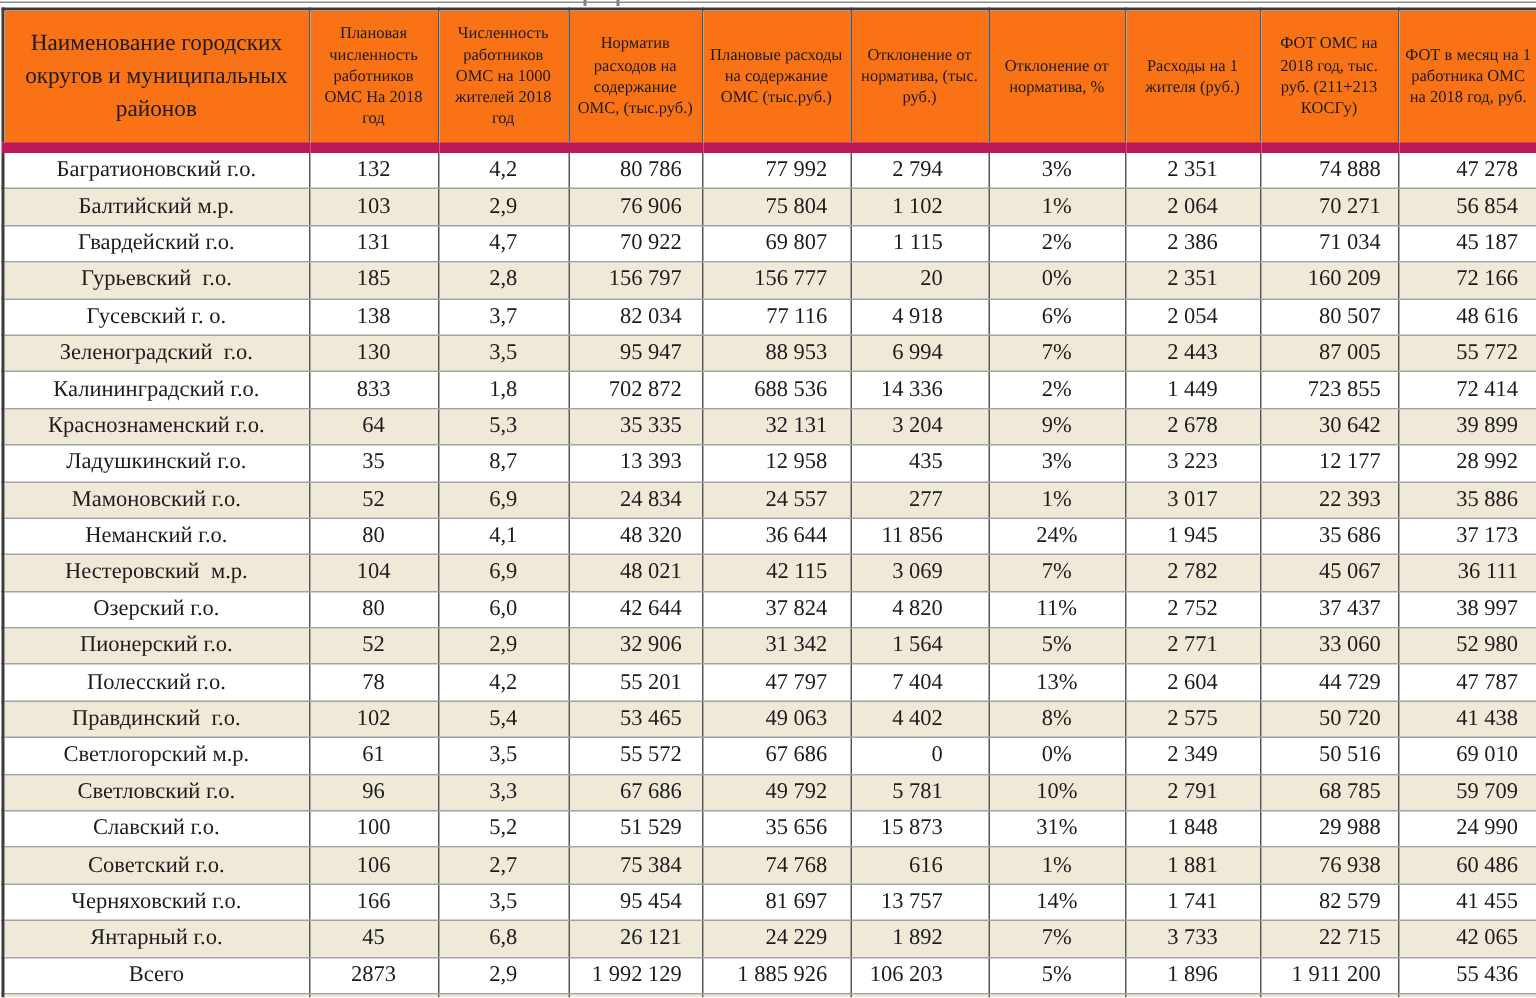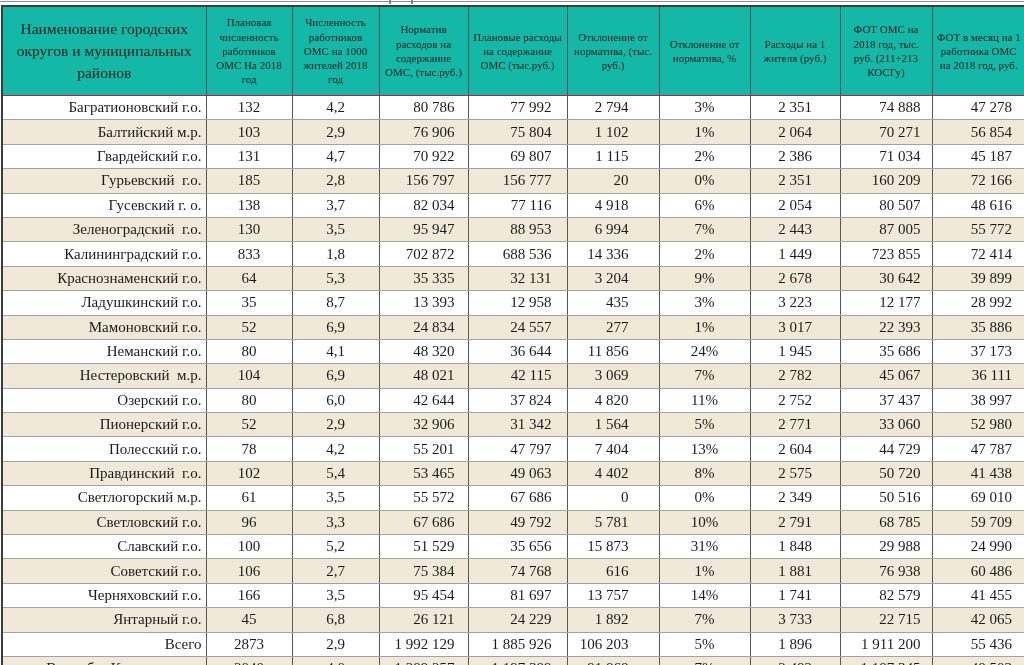--- a/index.html
+++ b/index.html
@@ -36,44 +36,44 @@
   }
   .oms th, .oms td {
     border-left: 1px solid #565656;
     border-right: 1px solid #565656;
     border-top: 1px solid #a2a2a2;
     border-bottom: 1px solid #a2a2a2;
     color: #1b1b1b;
     overflow: hidden;
   }
   .oms thead th {
-    background: #14b8a6;
+    background: #f97316;
     font-weight: normal;
     font-size: 11px;
     line-height: 1.3;
     text-align: center;
     vertical-align: middle;
     padding: 2px 3px;
     height: 84px;
-    border-bottom: 1px solid #be185d;
+    border-bottom: 7px solid #be185d;
   }
   .oms thead th.hcol-0 {
     font-size: 15.5px;
     line-height: 1.4;
   }
   .oms tbody td {
     font-size: 15px;
     height: 23.4px;
     padding: 0 4px;
     white-space: pre;
     vertical-align: middle;
   }
   .oms tbody tr:nth-child(even) td { background: #f0e9d8; }
   .oms tbody tr:nth-child(odd) td { background: #ffffff; }
-  .al-left   { text-align: right;  padding-left: 4px; }
+  .al-left   { text-align: center;  padding-left: 4px; }
   .al-center { text-align: center; }
   .al-right  { text-align: right; }
   .pr-c3 { padding-right: 13px !important; }
   .pr-c4 { padding-right: 15px !important; }
   .pr-c5 { padding-right: 30px !important; }
   .pr-c8 { padding-right: 11px !important; }
   .pr-c9 { padding-right: 13px !important; }
 </style>
 </head>
 <body>

